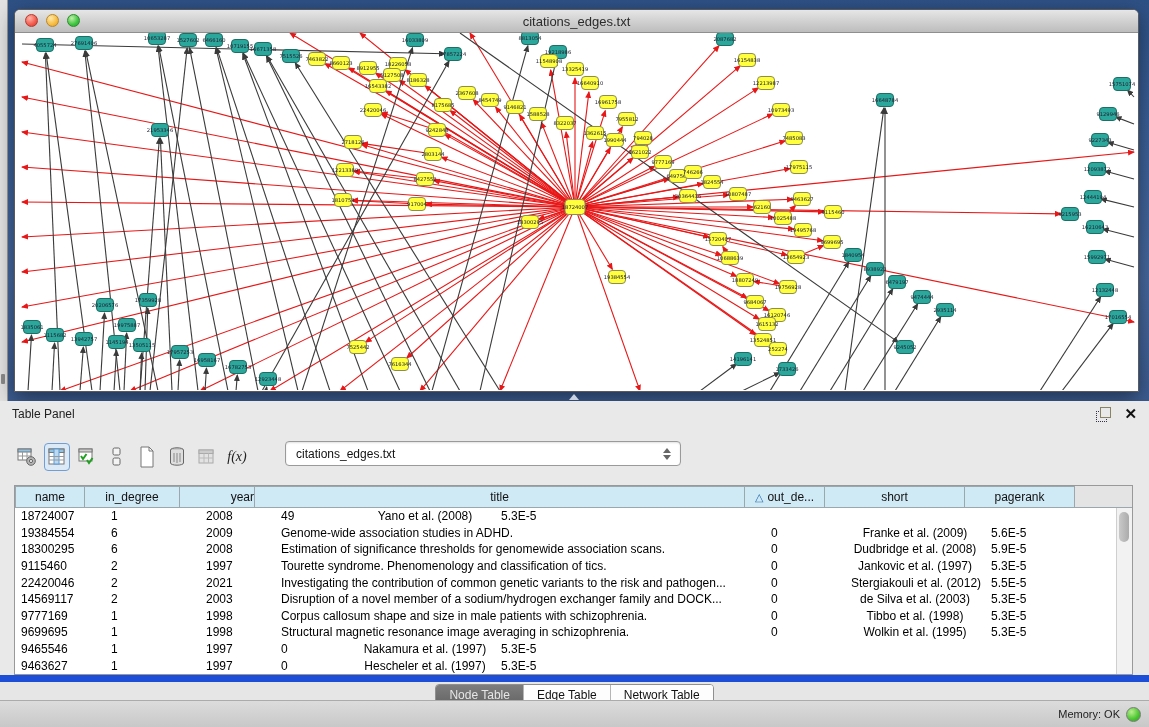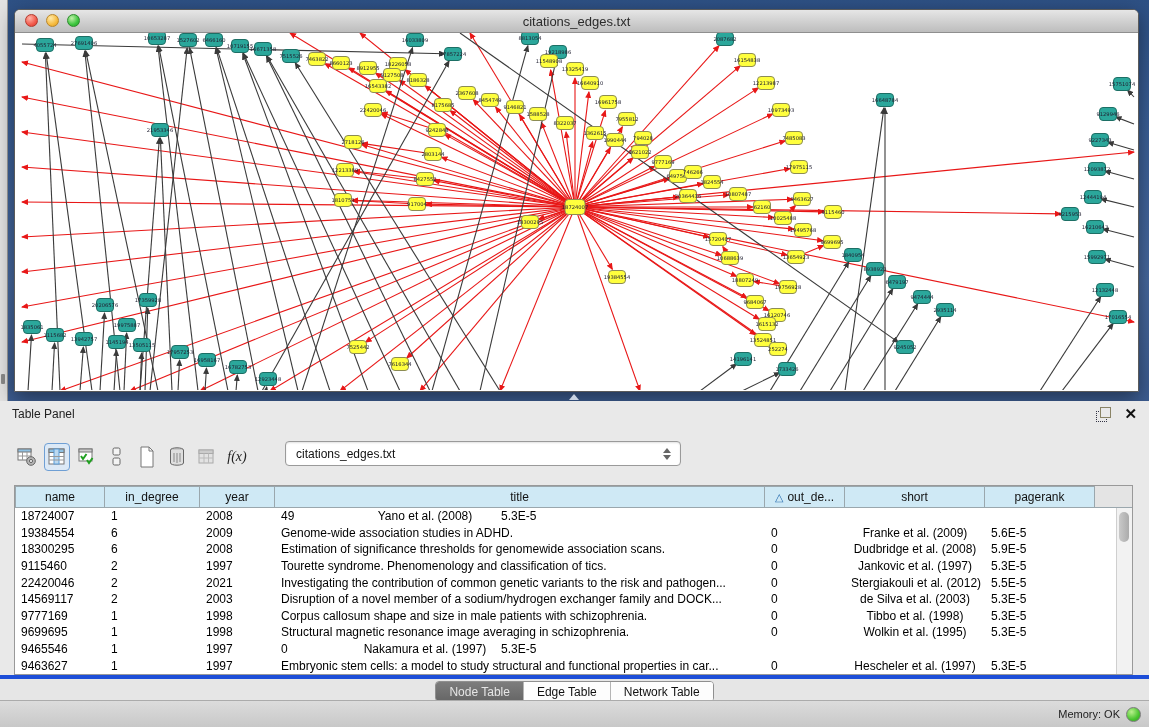--- a/index.html
+++ b/index.html
@@ -62,21 +62,21 @@
   .hcell:first-child{border-left:1px solid #9aa7ad;}
   .hcell .sortglyph{color:#2a6fb0;margin-right:4px;font-size:11px;}
   .hfill{flex:1;background:#e4e4e4;border-bottom:1px solid #9aa7ad;}
   .grid-body{position:relative;flex:1;overflow:hidden;display:flex;}
   .rows{flex:1;}
   .trow{display:flex;height:16.6px;align-items:center;}
   .tcell{box-sizing:border-box;font-size:12px;color:#000;padding:0 6px;overflow:hidden;white-space:nowrap;flex:none;}
   .tcell.c-short{text-align:center;}
   .vscroll{width:15px;flex:none;background:#f2f2f2;border-left:1px solid #cfcfcf;position:relative;}
   .vthumb{position:absolute;left:2px;top:4px;width:10px;height:30px;background:linear-gradient(90deg,#c9c9c9,#ababab);border-radius:5px;}
-  .tabstrip{position:absolute;left:0;top:274px;width:1149px;height:25px;background:#e6e6e6;border-top:4px solid #1d4ed8;
+  .tabstrip{position:absolute;left:0;top:274px;width:1149px;height:25px;background:#e6e6e6;border-top:7px solid #1d4ed8;
     display:flex;align-items:center;justify-content:center;}
   .seg{display:flex;border:1px solid #8f8f8f;border-radius:4px;overflow:hidden;height:19px;background:#fdfdfd;}
   .seg-btn{font-size:12px;padding:0 13px;display:flex;align-items:center;color:#111;background:#fdfdfd;border-left:1px solid #b5b5b5;}
   .seg-btn:first-child{border-left:none;}
   .seg-btn.active{background:linear-gradient(180deg,#7d7d7d,#666666);color:#e6e6e6;}
   .statusbar{position:absolute;left:0;top:299px;width:1149px;height:27px;
     background:linear-gradient(180deg,#dcdcdc,#c8c8c8);border-top:1px solid #ababab;
     display:flex;align-items:center;justify-content:flex-end;padding-right:8px;box-sizing:border-box;}
   .mem-label{font-size:11px;color:#222;margin-right:6px;}
   .mem-dot{width:13px;height:13px;border-radius:50%;border:1px solid #7a7a7a;
@@ -770,27 +770,27 @@
       <span class="val">citations_edges.txt</span>
       <span class="arrows">
           <span class="tri-up"></span>
           <span class="tri-dn"></span>
         </span>
     </div>
   </div>
 
   <div class="grid-wrap">
     <div class="grid-head" id="grid-head">
-        <div class="hcell" style="width: 90px;">
+        <div class="hcell" style="width: 70px;">
           <span>name</span>
         </div>
         <div class="hcell" style="width: 95px;">
           <span>in_degree</span>
         </div>
-        <div class="hcell" style="width: 75px;">
+        <div class="hcell" style="width: 75px; justify-content: flex-end;">
           <span>year</span>
         </div>
         <div class="hcell" style="width: 490px;">
           <span>title</span>
         </div>
         <div class="hcell" style="width: 80px;">
           <span class="sortglyph">△</span>
           <span>out_de...</span>
         </div>
         <div class="hcell" style="width: 140px;">
@@ -879,21 +879,20 @@
             <div class="tcell c-in_degree" style="width: 95px;">1</div>
             <div class="tcell c-year" style="width: 75px;">1997</div>
             <div class="tcell c-out_degree" style="width: 80px;">0</div>
             <div class="tcell c-short" style="width: 140px;">Nakamura et al. (1997)</div>
             <div class="tcell c-pagerank" style="width: 110px;">5.3E-5</div>
           </div>
           <div class="trow">
             <div class="tcell c-name" style="width: 90px;">9463627</div>
             <div class="tcell c-in_degree" style="width: 95px;">1</div>
             <div class="tcell c-year" style="width: 75px;">1997</div>
-            <div class="tcell c-title" style="width: 490px;">Embryonic stem cells: a model to study structural and functional properties in car...</div>
             <div class="tcell c-out_degree" style="width: 80px;">0</div>
             <div class="tcell c-short" style="width: 140px;">Hescheler et al. (1997)</div>
             <div class="tcell c-pagerank" style="width: 110px;">5.3E-5</div>
           </div>
         </div>
       <div class="vscroll">
         <div class="vthumb"></div>
       </div>
     </div>
   </div>

